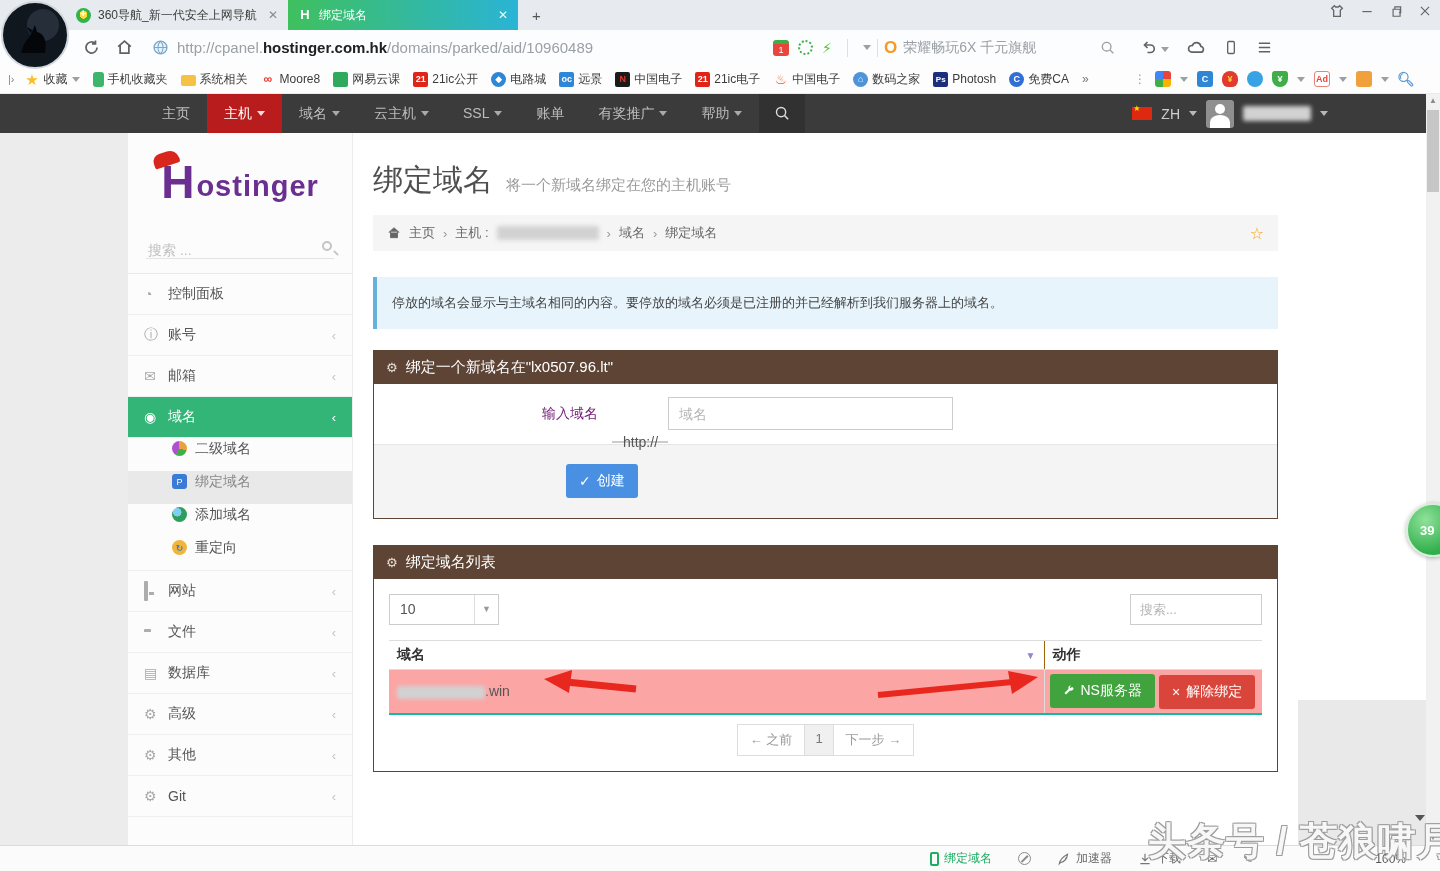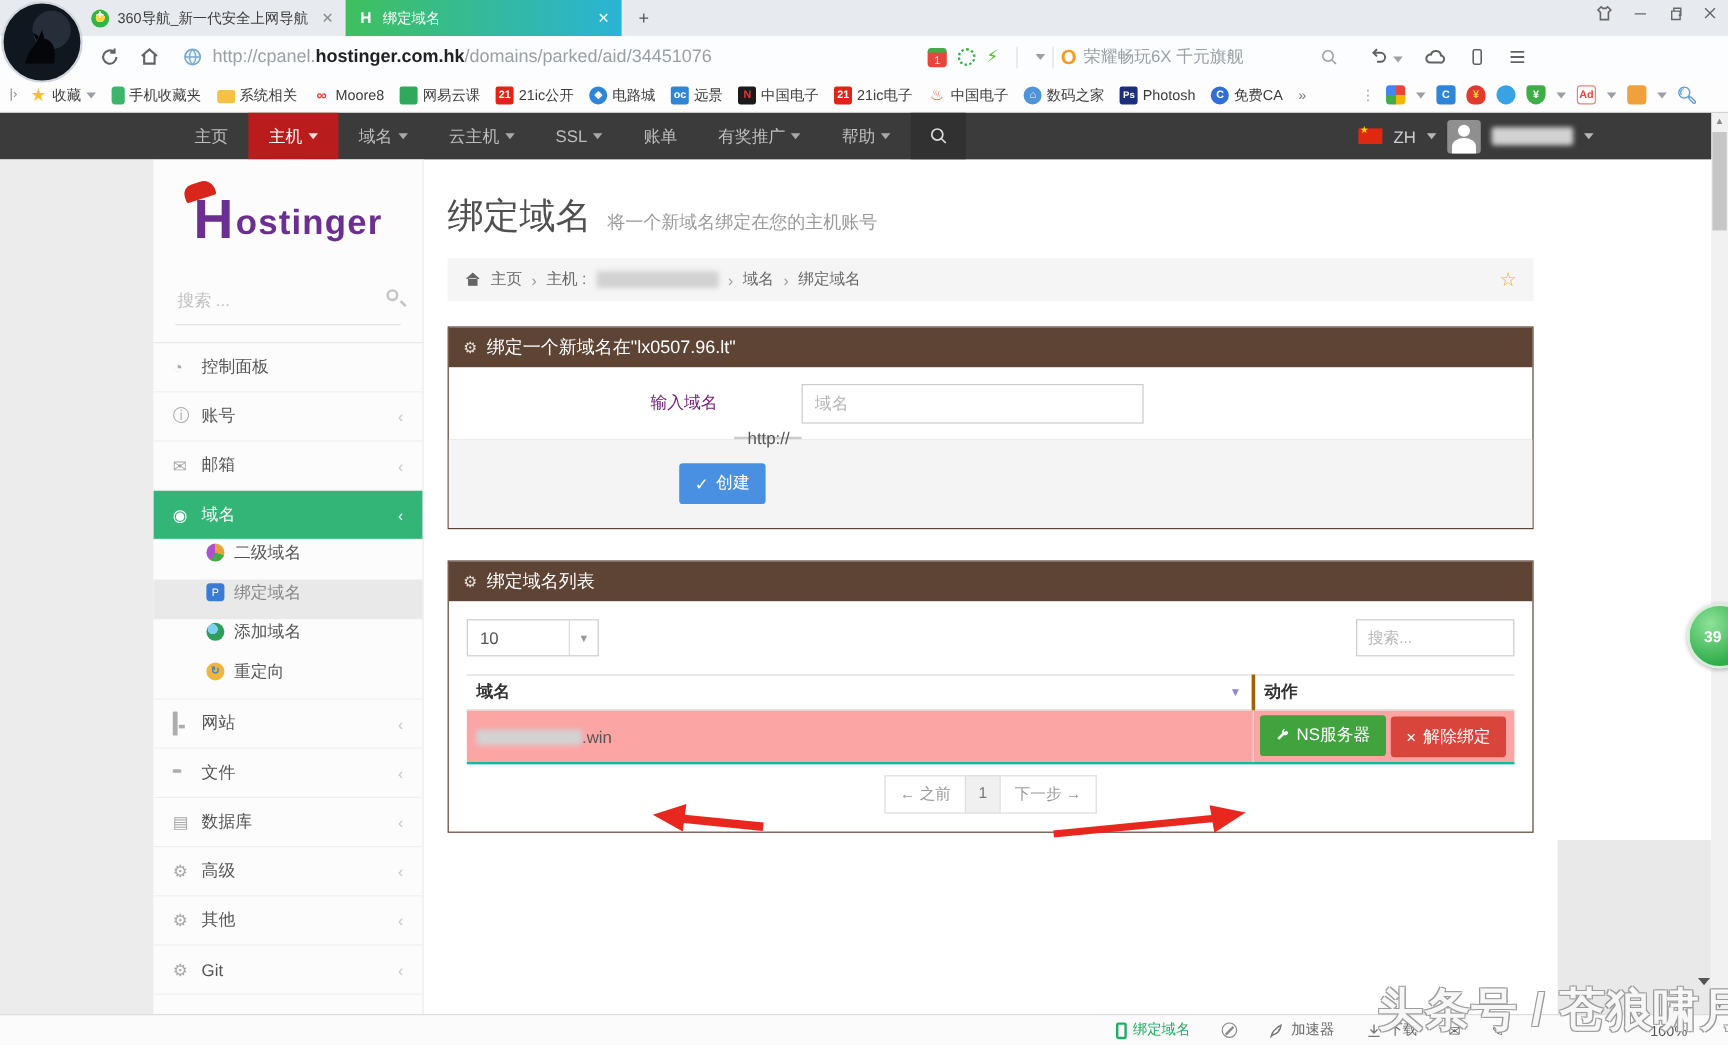--- a/index.html
+++ b/index.html
@@ -95,21 +95,21 @@
   .pagearea{position:absolute;left:0;top:133px;width:1440px;height:712px;background:#fff;}
   .leftstrip{position:absolute;left:0;top:0;width:128px;height:712px;background:#ececec;}
   .sidebar{position:absolute;left:128px;top:0;width:225px;height:712px;background:#fcfcfc;border-right:1px solid #ececec;}
   .logo{height:88px;display:flex;align-items:center;justify-content:center;padding-top:10px;}
   .logo-h{font-size:46px;font-weight:bold;color:#6b2f91;position:relative;line-height:44px;}
   .logo-h::before{content:"";position:absolute;left:-8px;top:-8px;width:26px;height:14px;background:#d8261c;
                   border-radius:8px 10px 2px 2px;transform:rotate(-18deg);}
   .logo-rest{font-size:29px;color:#6b2f91;letter-spacing:1px;font-weight:bold;margin-left:2px;margin-top:8px;}
   .sb-search{margin:14px 18px 0 18px;position:relative;}
   .sb-search input{width:100%;border:none;border-bottom:1px solid #e3e3e3;background:transparent;
-                   font-size:14px;color:#777;padding:7px 24px 12px 2px;outline:none;}
+                   font-size:14px;color:#777;padding:7px 24px 0 2px;outline:none;}
   .sb-search input::placeholder{color:#c0c0c0;}
   .mag{position:absolute;right:2px;top:6px;width:10px;height:10px;border:2px solid #c4c4c4;border-radius:50%;}
   .mag::after{content:"";position:absolute;left:9px;top:9px;width:6px;height:2px;background:#c4c4c4;transform:rotate(45deg);}
   .sb-menu{margin-top:14px;border-top:1px solid #e9e9e9;font-size:14px;color:#555;}
   .sbi{display:flex;align-items:center;height:41px;padding:0 16px;border-bottom:1px solid #efefef;}
   .sbi .ic{width:24px;color:#a8a8a8;font-size:14px;flex:none;}
   .sbi .chev{margin-left:auto;color:#c4c4c4;font-size:13px;}
   .sbi.active{background:#33b577;color:#fff;}
   .sbi.active .ic,.sbi.active .chev{color:#fff;}
   .subm{border-bottom:1px solid #efefef;}
@@ -162,21 +162,21 @@
             font-size:14px;color:#555;position:relative;background:#fff;}
   .pagesize .val{padding-left:10px;}
   .pagesize .ps-caret{position:absolute;right:0;top:0;width:24px;height:29px;border-left:1px solid #ddd;
             display:flex;align-items:center;justify-content:center;color:#999;font-size:9px;}
   .listsearch{margin-left:auto;}
   .listsearch input{width:132px;height:31px;border:1px solid #ccc;padding:0 9px;font-size:13px;color:#555;outline:none;}
   .listsearch input::placeholder{color:#b5b5b5;}
   table.dt{width:100%;border-collapse:collapse;margin-top:15px;font-size:14px;}
   .dt th{border-top:1px solid #ddd;border-bottom:1px solid #ddd;text-align:left;padding:5px 8px;color:#333;
          font-weight:bold;position:relative;}
-  .dt th.act{width:218px;border-left:3px solid #a16207;}
+  .dt th.act{width:218px;border-left:1px solid #a16207;}
   .sortarr{position:absolute;right:8px;top:9px;color:#8a8ad0;font-size:10px;}
   .dt td{padding:8px 8px;background:#fca5a5;border-bottom:2px solid #14b8a6;color:#555;}
   .dt td.act{border-left:1px solid #ddd;padding:4px 0 4px 5px;white-space:nowrap;}
   .pagin{display:flex;justify-content:center;margin-top:9px;}
   .pg{border:1px solid #ddd;padding:6px 12px;font-size:13px;color:#9a9a9a;background:#fff;}
   .pg+.pg{border-left:none;}
   .pg.cur{background:#f0f0f0;color:#777;padding:6px 10px;}
 
   
   .scrollbar{position:absolute;left:1426px;top:94px;width:14px;height:751px;background:#f1f1f1;z-index:40;}
@@ -247,21 +247,21 @@
       <path d="M19 12a7 7 0 1 1-2.1-5M17 3v4.4h-4.4" fill="none" stroke="#5f6368" stroke-width="2.2"></path>
     </svg>
   <svg class="svgic tbtn" width="19" height="19" viewBox="0 0 24 24">
       <path d="M4 11l8-7 8 7M6.5 9.5V19h11V9.5" fill="none" stroke="#5f6368" stroke-width="2.2"></path>
     </svg>
   <div class="addr">
     <svg class="svgic" width="17" height="17" viewBox="0 0 24 24">
         <circle cx="12" cy="12" r="9" fill="#eaf3fb" stroke="#7aa9cf" stroke-width="2"></circle>
         <path d="M3 12h18M12 3c-5 5-5 13 0 18M12 3c5 5 5 13 0 18" fill="none" stroke="#7aa9cf" stroke-width="1.5"></path>
       </svg>
-    <span><span class="url-g">http://cpanel.</span><span class="url-b">hostinger.com.hk</span><span class="url-g">/domains/parked/aid/34451076</span></span>
+    <span><span class="url-g">http://cpanel.</span><span class="url-b">hostinger.com.hk</span><span class="url-g">/domains/parked/aid/10960489</span></span>
   </div>
   <div class="addr-icons">
     <span class="badge1">1</span>
     <span class="seg"></span>
     <span class="bolt">⚡</span>
     <span class="vdiv"></span>
     <span class="caret"></span>
   </div>
   <div class="vdiv"></div>
   <div class="srch">
@@ -510,20 +510,21 @@
       <span class="bc-sep">›</span>
       <span>主机 :</span>
       <span class="blur" style="width:102px;height:14px;"></span>
       <span class="bc-sep">›</span>
       <span>域名</span>
       <span class="bc-sep">›</span>
       <span>绑定域名</span>
       <span class="bc-star">☆</span>
     </div>
 
+    <div class="alert">停放的域名会显示与主域名相同的内容。要停放的域名必须是已注册的并已经解析到我们服务器上的域名。</div>
 
     <div class="panel">
       <div class="phead">
         <span class="gear">⚙</span>
         <span>绑定一个新域名在"lx0507.96.lt"</span>
       </div>
       <div class="formrow">
         <span class="flabel">输入域名</span>
         <div class="igroup">
           <span class="iaddon">http://</span>

